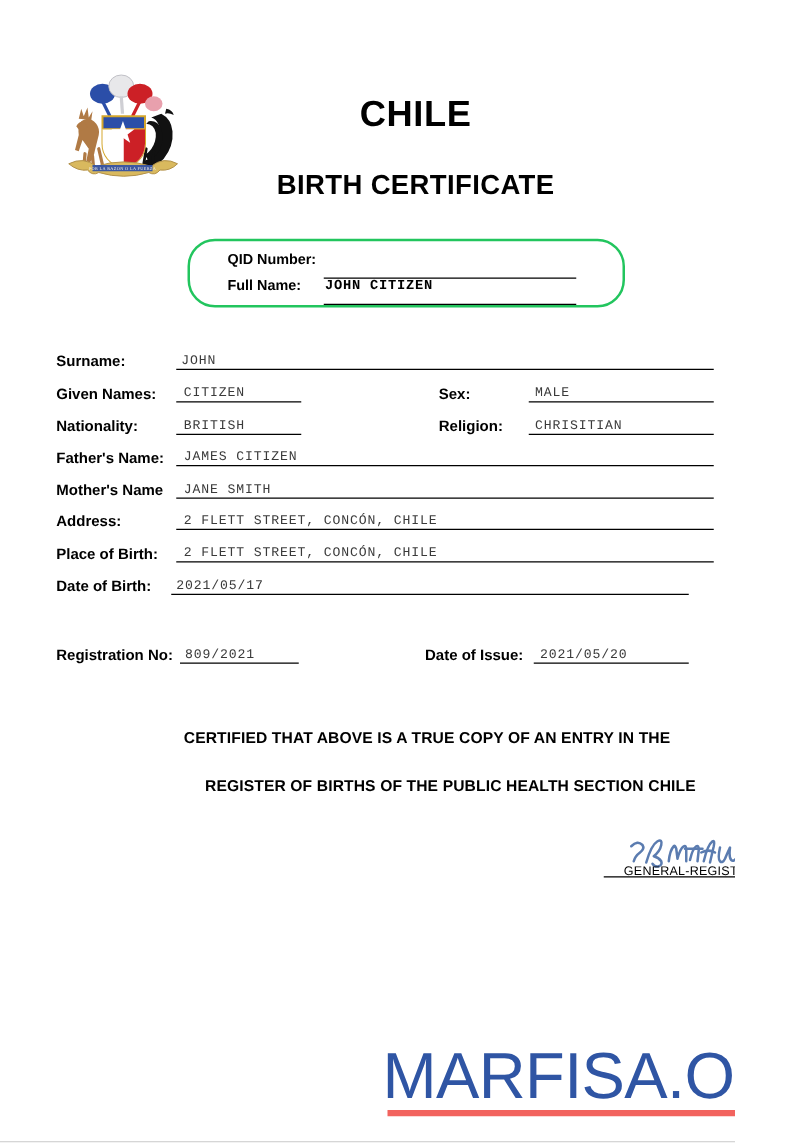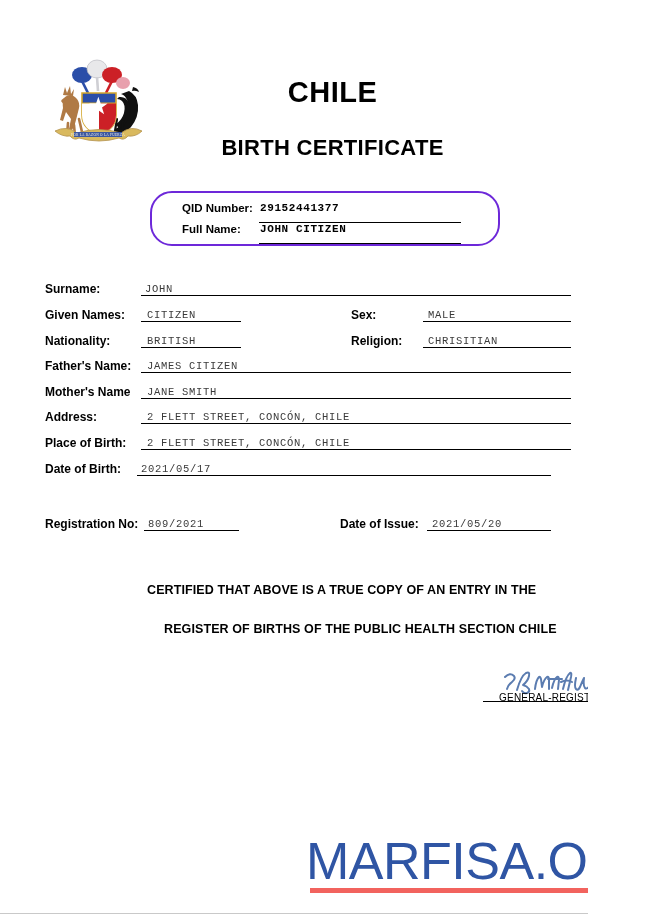--- a/index.html
+++ b/index.html
@@ -51,21 +51,21 @@
     color: #000000;
   }
 
   
   .qid-box {
     position: absolute;
     left: 150px;
     top: 191px;
     width: 350px;
     height: 55px;
-    border: 2px solid #6d28d9;
+    border: 2px solid #22c55e;
     border-radius: 22px;
     box-sizing: border-box;
   }
   .qid-row {
     position: absolute;
     left: 0;
     width: 100%;
     height: 21px;
   }
   .qid-row.r1 { top: 9px; }
@@ -238,21 +238,20 @@
       <text x="57" y="79.2" font-family="'Liberation Serif', serif" font-size="3.4" fill="#f3f0e4" text-anchor="middle" letter-spacing="0.3">POR LA RAZON O LA FUERZA</text>
     </svg>
   </div>
 
   <div class="title-chile">CHILE</div>
   <div class="title-cert">BIRTH CERTIFICATE</div>
 
   <div class="qid-box">
     <div class="qid-row r1">
       <span class="qid-label">QID Number:</span>
-      <span class="qid-value">29152441377</span>
     </div>
     <div class="qid-rule r1"></div>
     <div class="qid-row r2">
       <span class="qid-label">Full Name:</span>
       <span class="qid-value">JOHN CITIZEN</span>
     </div>
     <div class="qid-rule r2"></div>
   </div>
 
   <span class="field-label" style="left:45px; top:282px;">Surname:</span>

